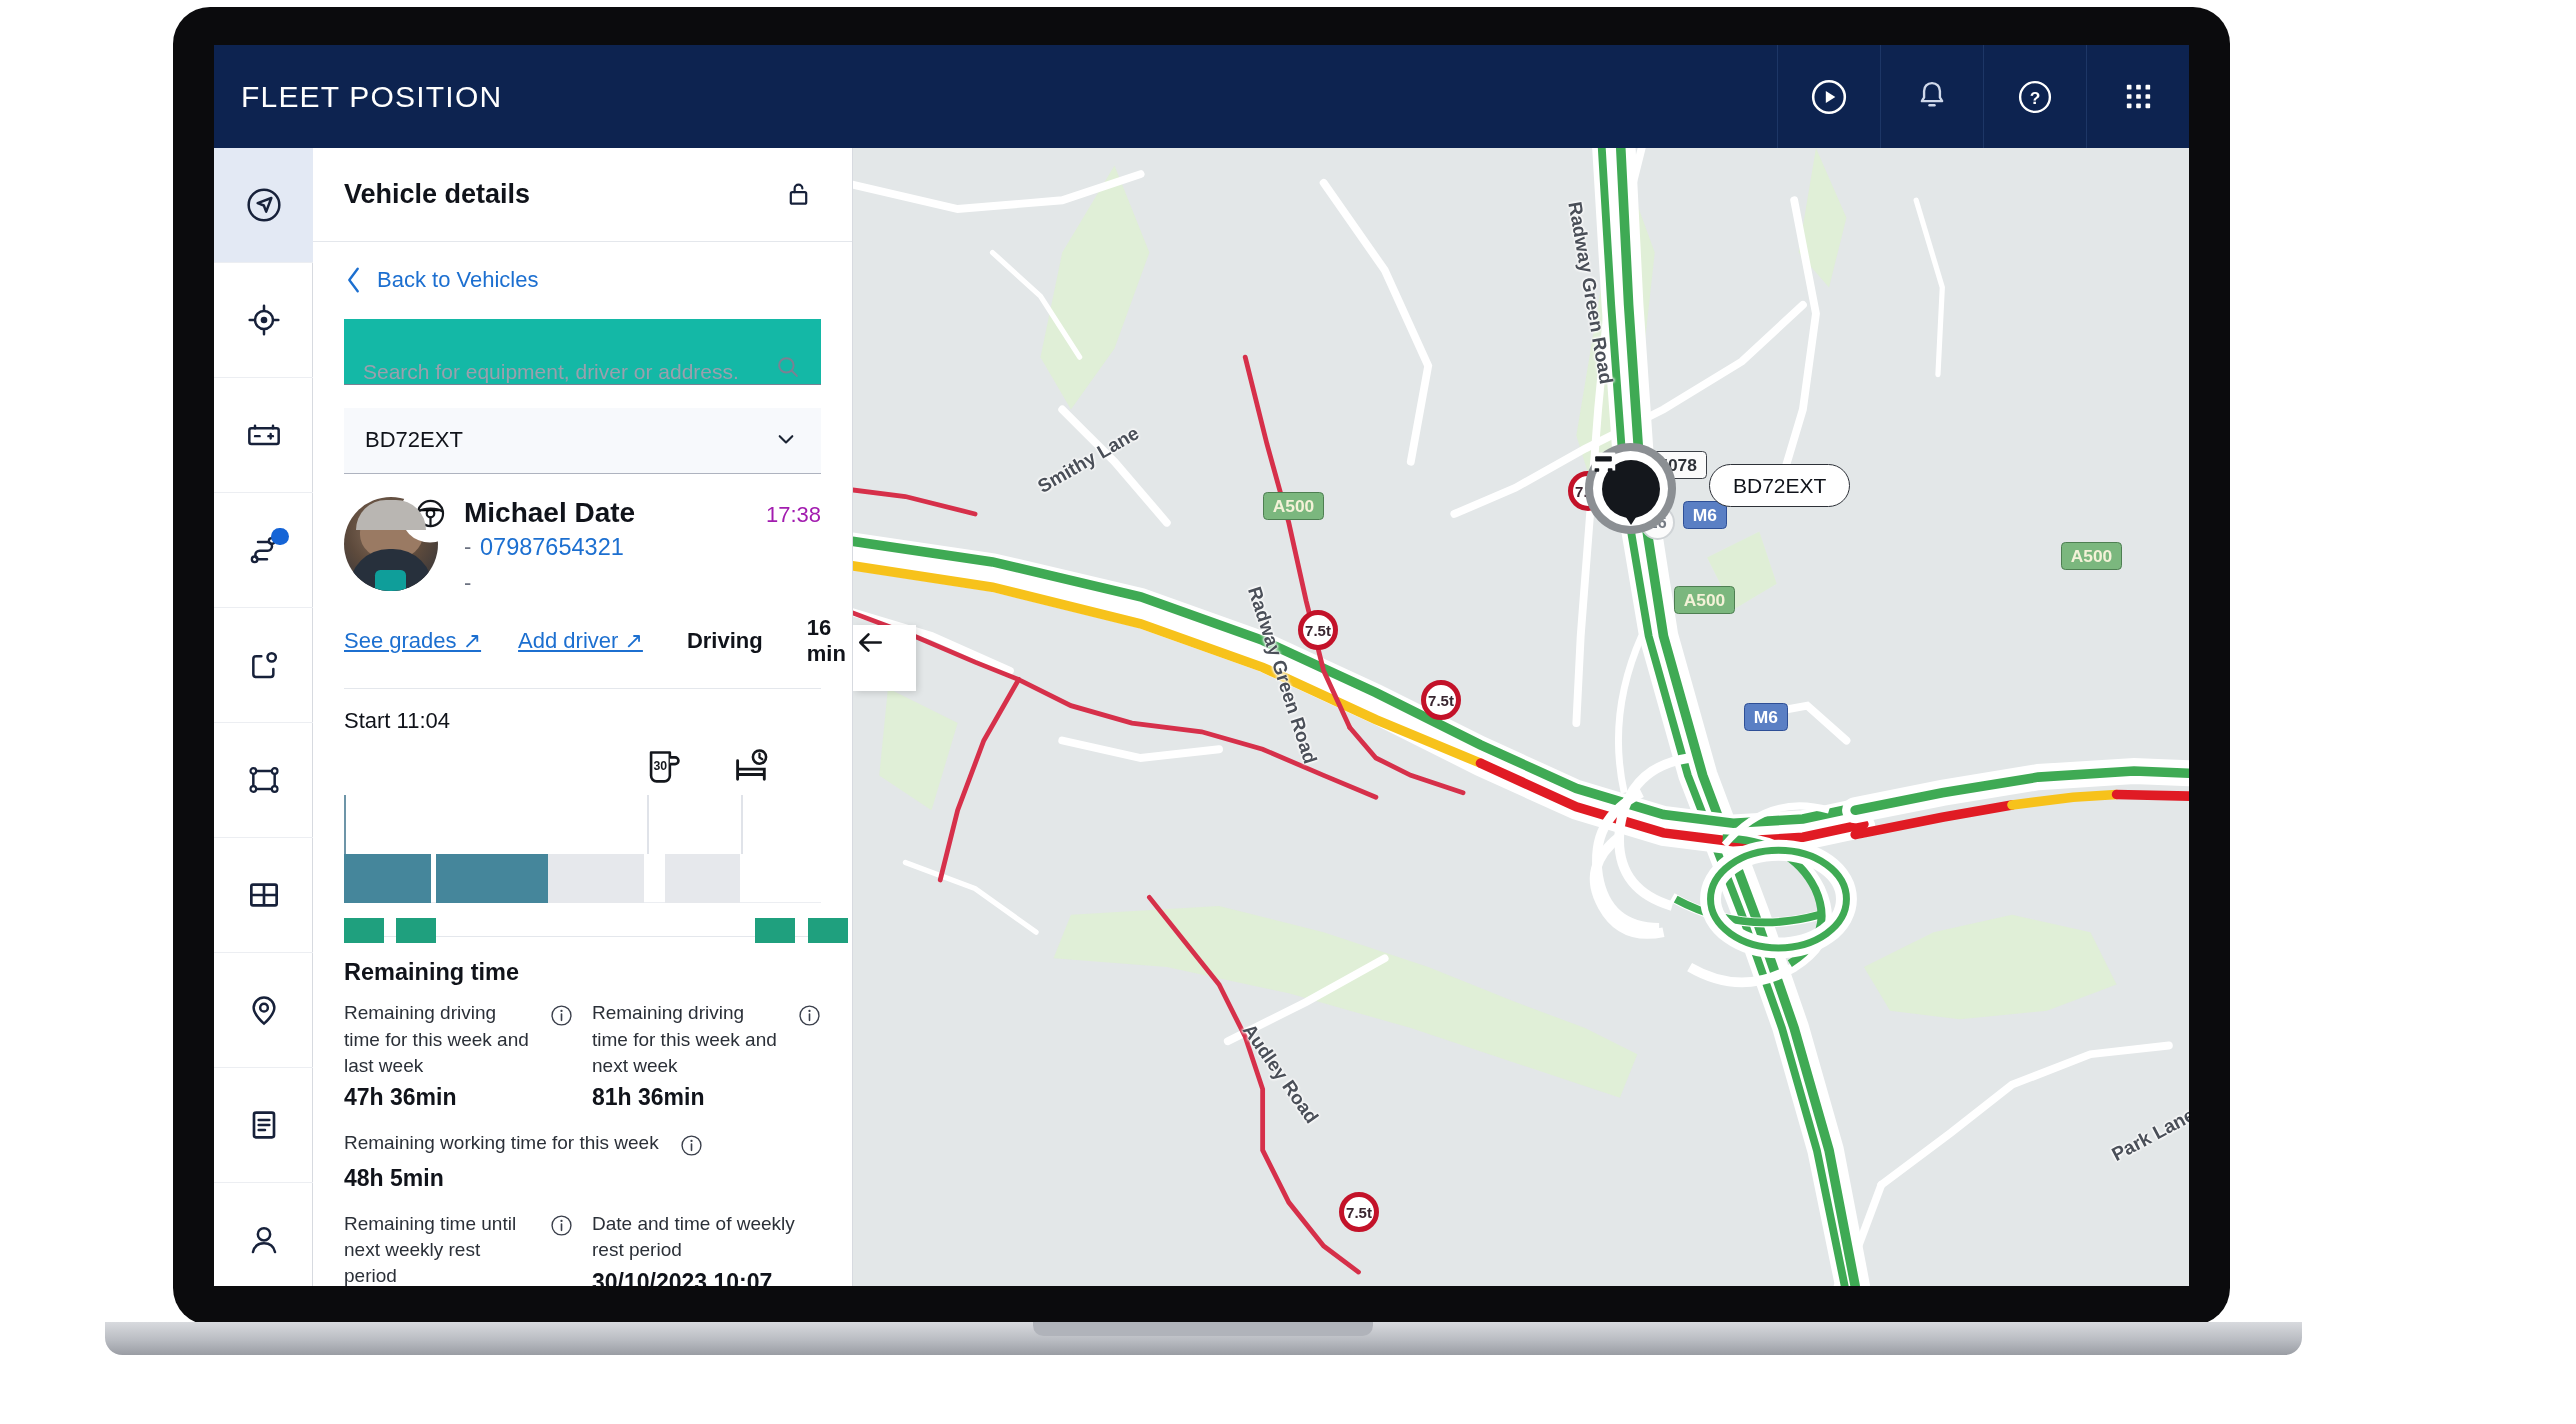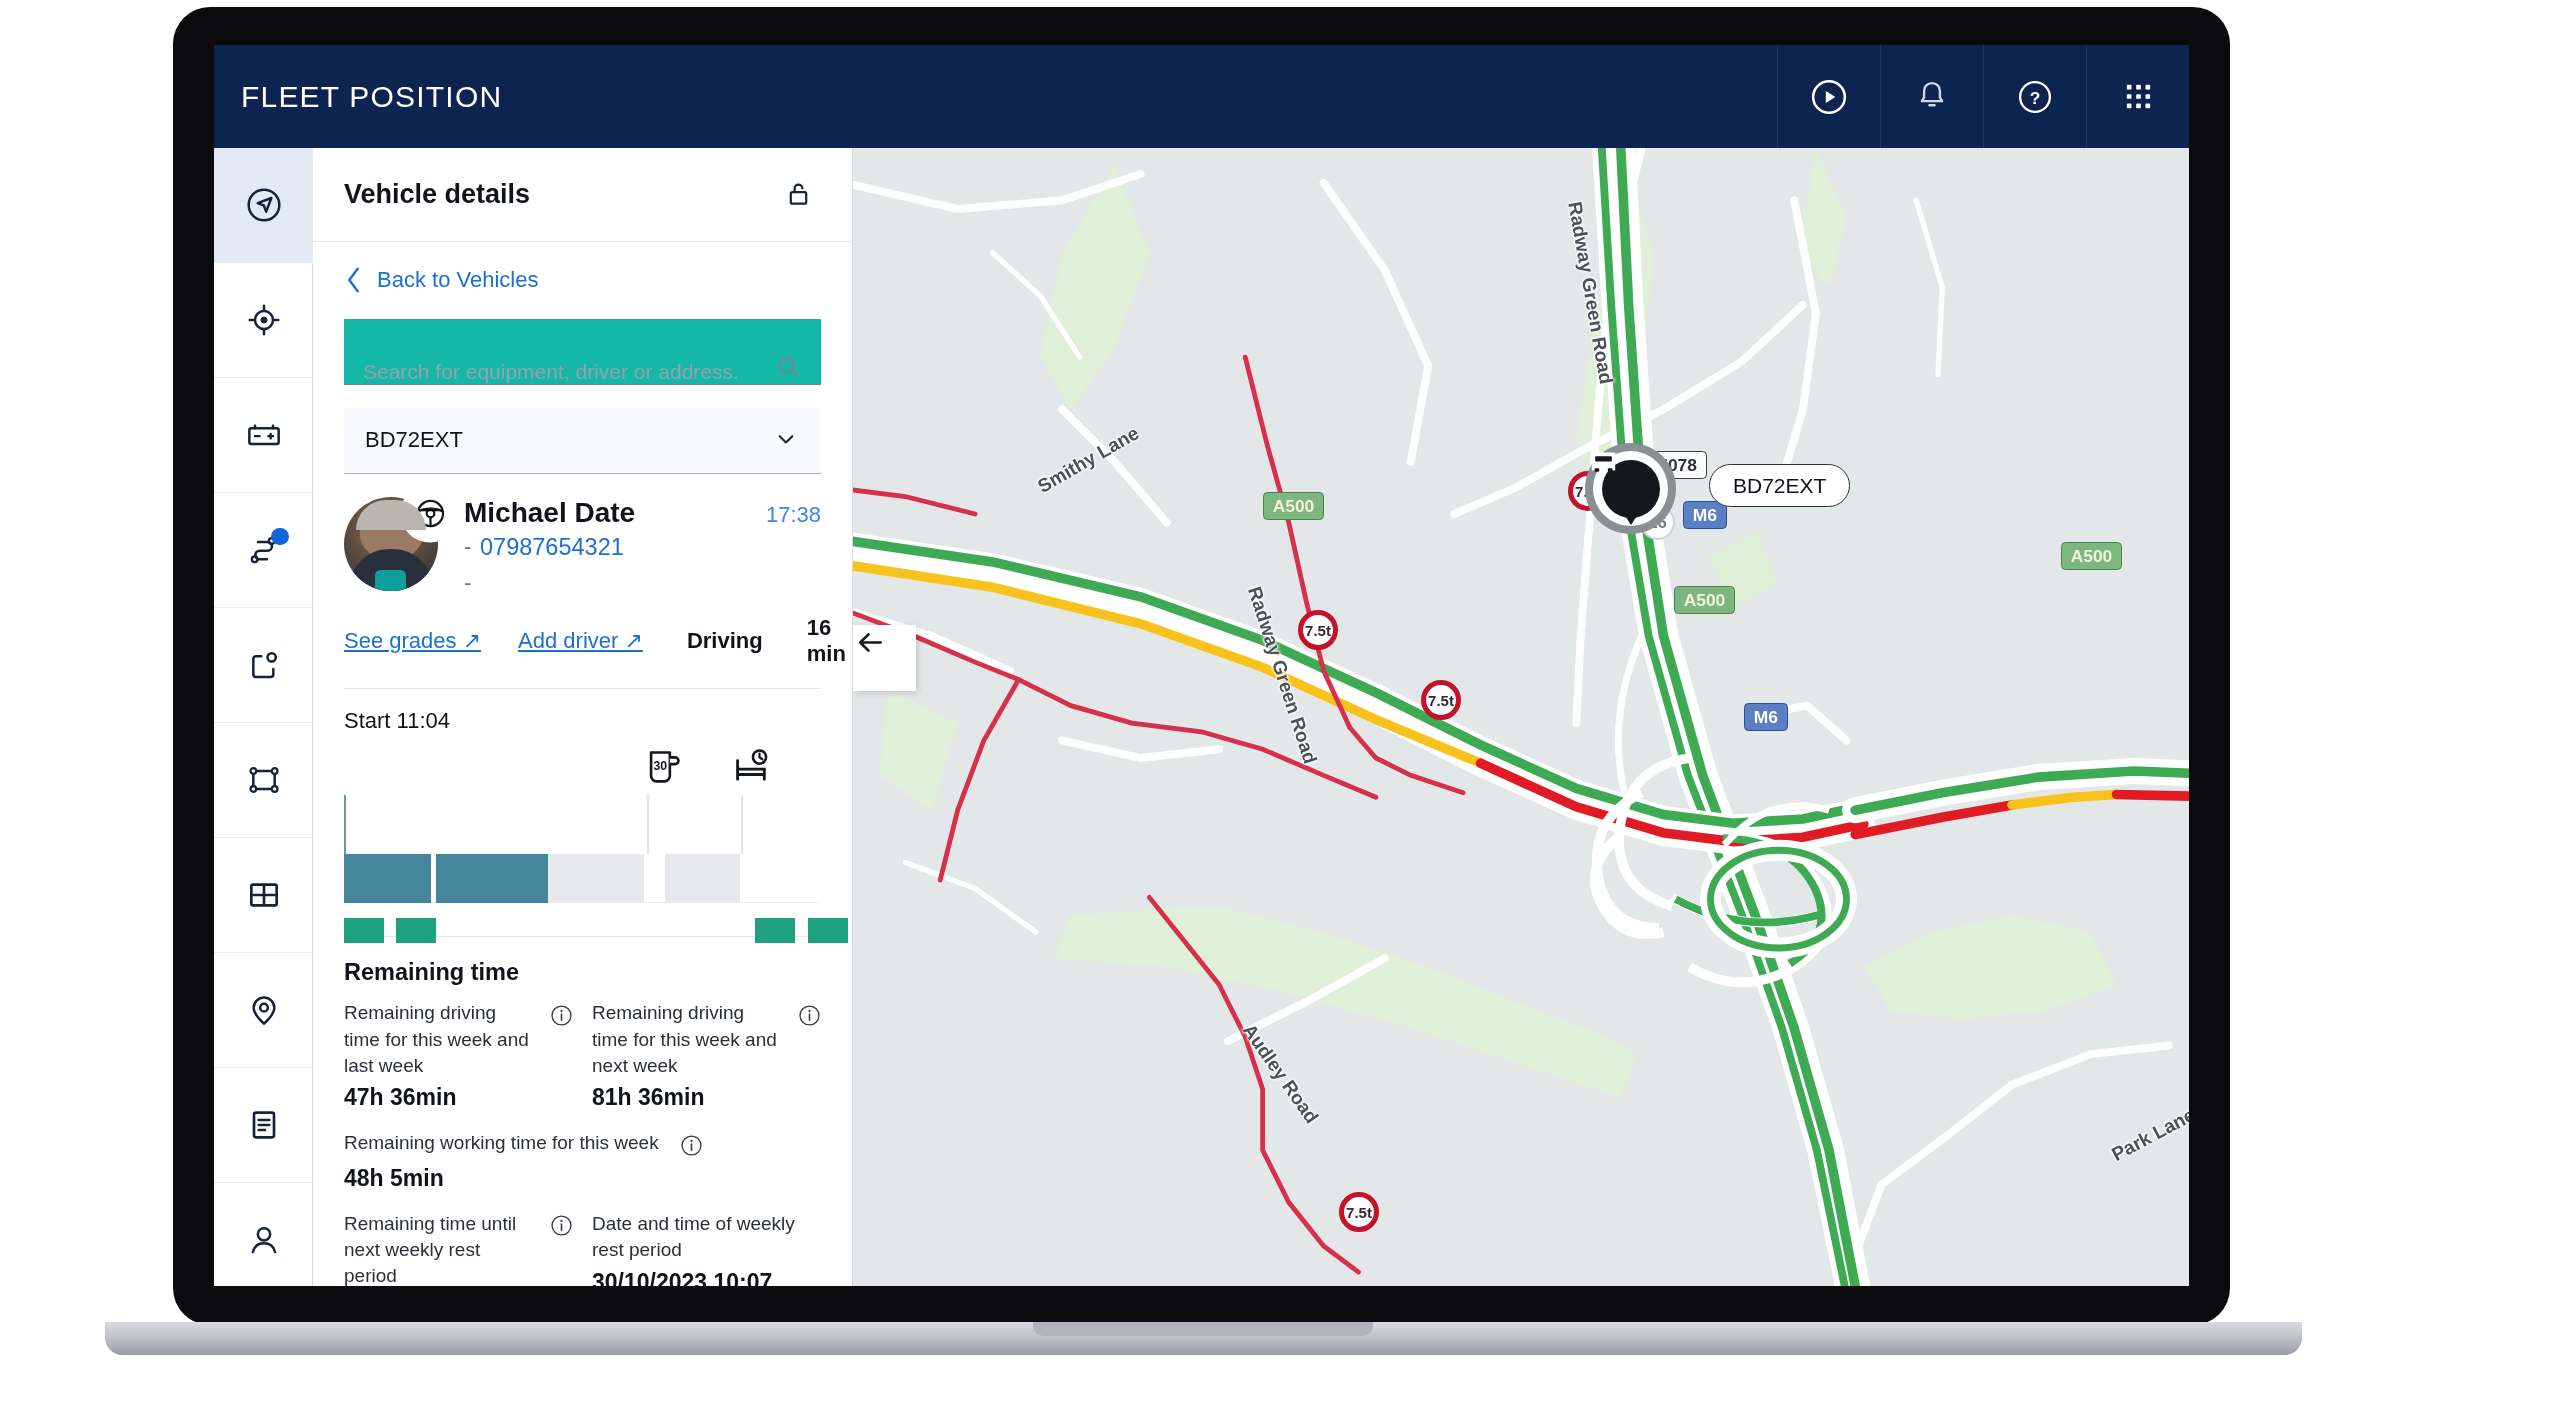--- a/index.html
+++ b/index.html
@@ -128,21 +128,21 @@
   }
   .wheel-badge {
     position: absolute; right: -19px; top: -10.5px;
     width: 54px; height: 54px; border-radius: 50%; background:#fff;
     display:flex; align-items:center; justify-content:center;
     box-shadow: 0 0 0 2.6px #fff;
   }
   .driver-info { padding-left: 26px; flex: 1; min-width: 0; }
   .driver-name-row { display: flex; align-items: flex-start; }
   .driver-name { font-size: 28px; font-weight: bold; color:#10131a; line-height: 1.15; }
-  .driver-time { margin-left: auto; font-size: 22px; color:#3b82f6; padding-top:5.2px; }
+  .driver-time { margin-left: auto; font-size: 22px; color:#a21caf; padding-top:5.2px; }
   .driver-dash { color:#6b7180; font-size: 22px; padding-right: 8.7px; }
   .driver-line { display:flex; align-items:center; margin-top: 5.2px; }
   .driver-phone { color:#1c6fd0; font-size: 23.5px; cursor:pointer; }
   .driver-line2 { margin-top: 8.7px; color:#6b7180; font-size: 22px; }
 
   .links-row {
     display:flex; align-items:center; gap: 37px;
     padding: 19px 31px 0 31px;
   }
   .ext-link { color:#1c6fd0; font-size: 22px; text-decoration: underline; cursor:pointer; white-space:nowrap; }

